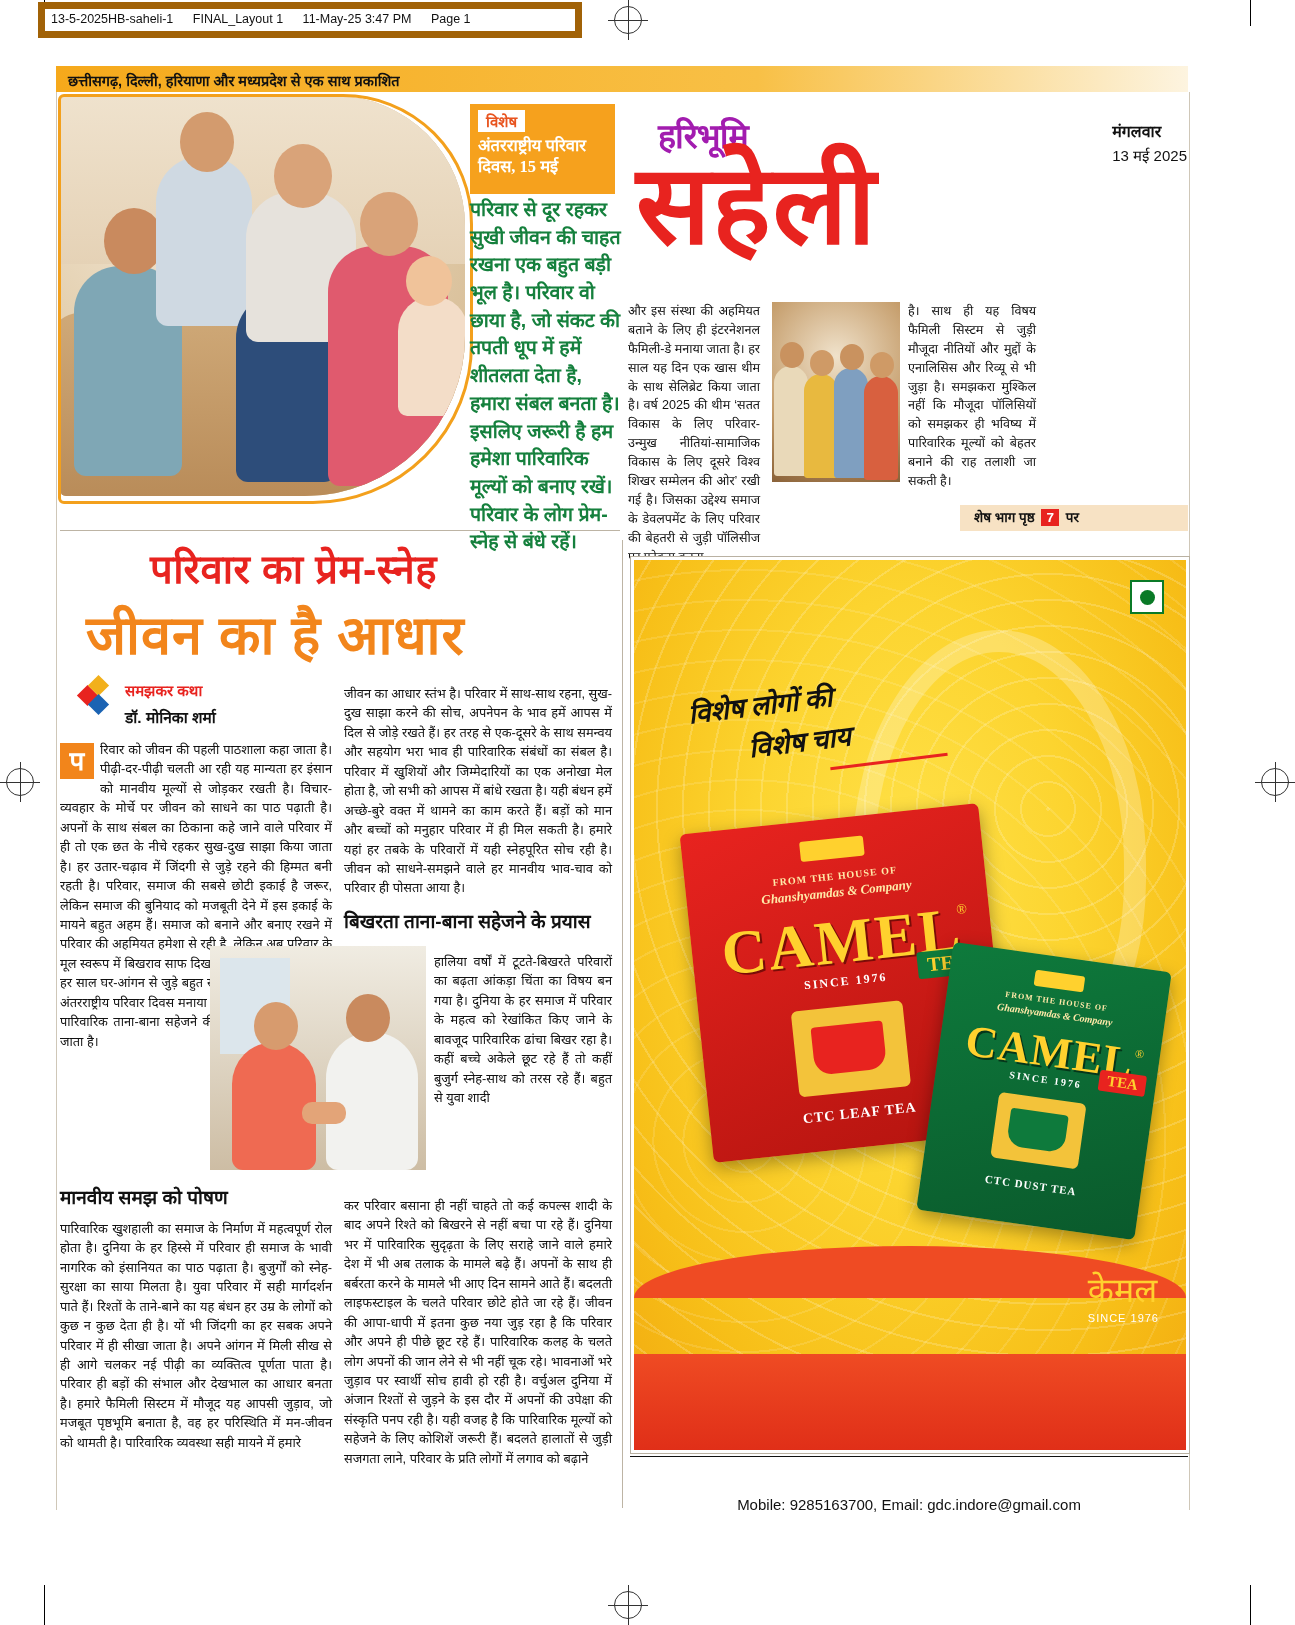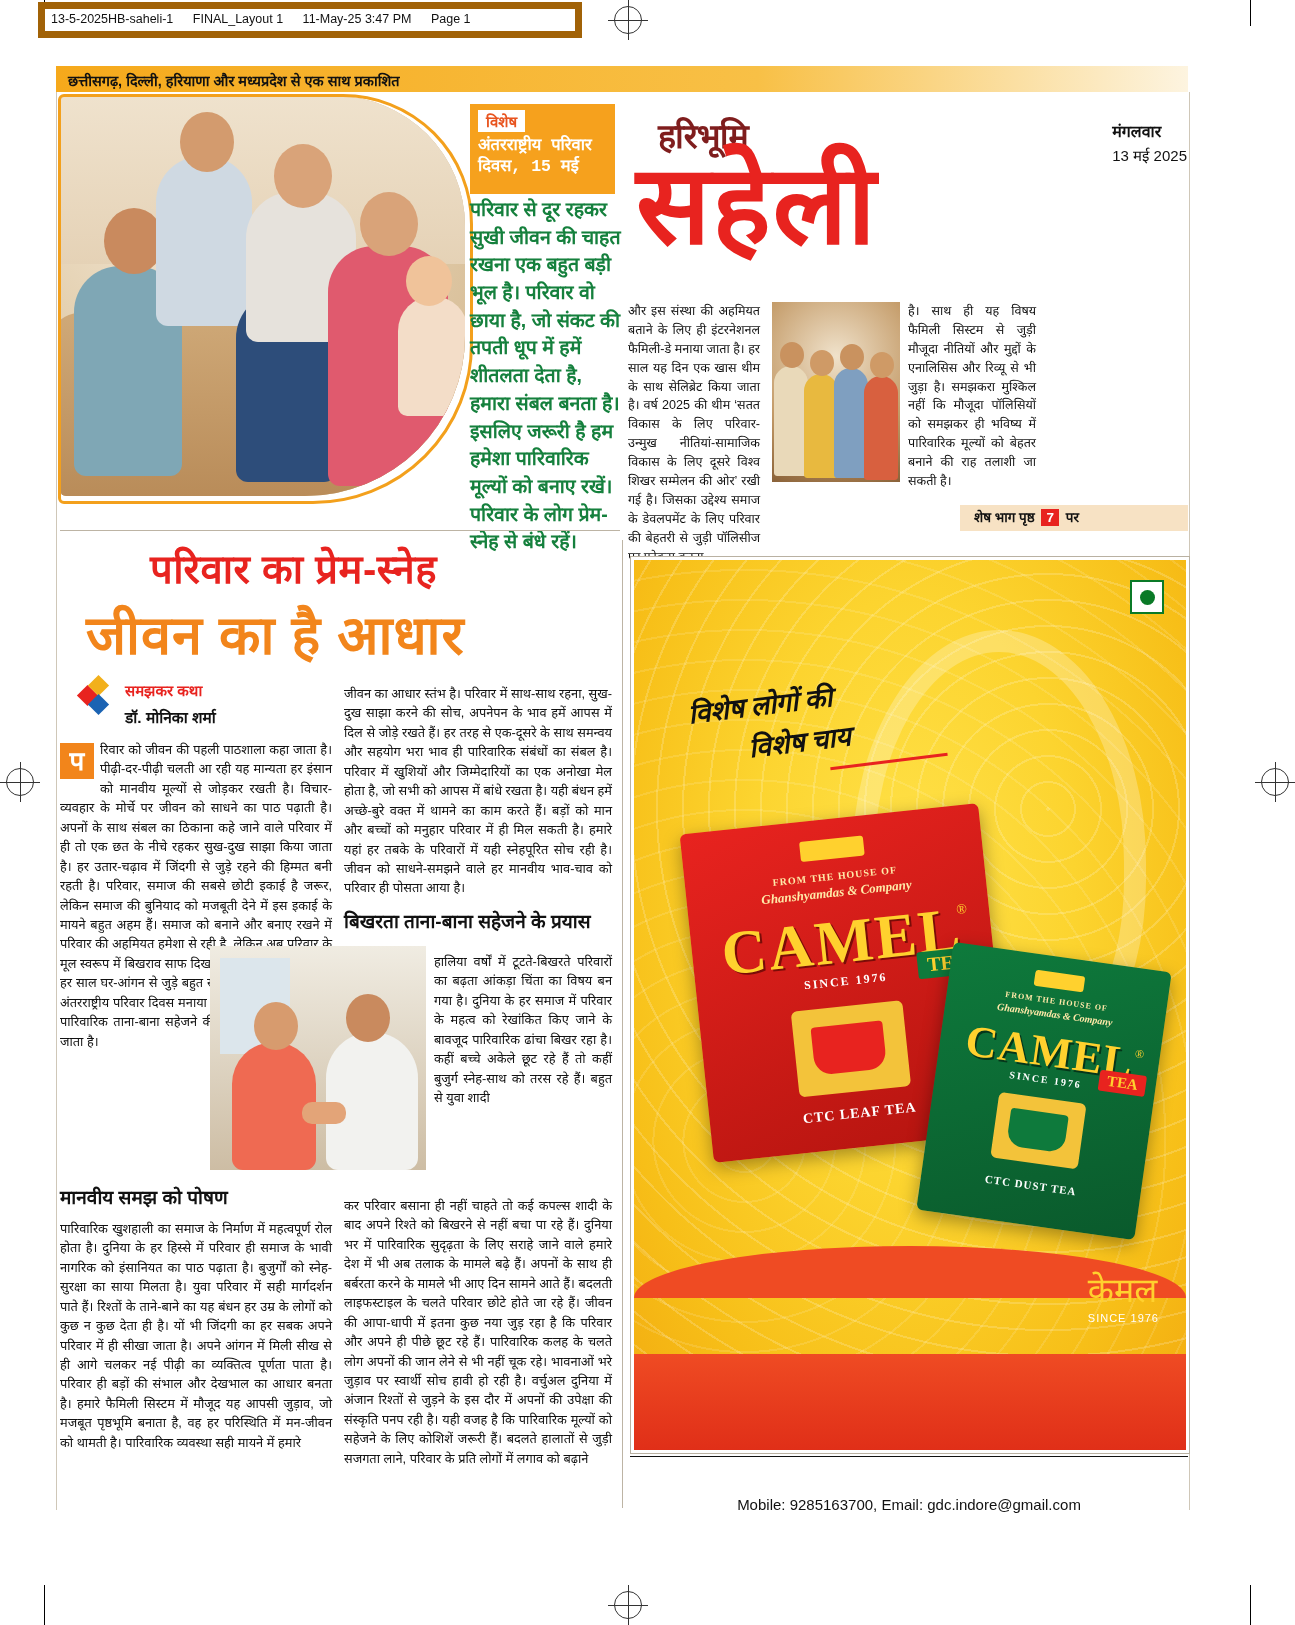--- a/index.html
+++ b/index.html
@@ -28,26 +28,26 @@
      radial-gradient(circle at 30% 22%, #f3e7d6 0%, #e3cfae 45%, #d2b58c 100%);}
   .hero .wall{position:absolute;left:0;top:0;width:100%;height:42%;background:linear-gradient(180deg,#efe2cd,#e5d2b6);}
   .hero .sofa{position:absolute;left:-4%;bottom:0;width:108%;height:46%;background:linear-gradient(180deg,#cfa978,#b98c59);border-radius:40px 40px 0 0;}
   .p-head{position:absolute;border-radius:50%;}
   .p-body{position:absolute;border-radius:46px 46px 12px 12px;}
   .hero-ring{position:absolute;left:58px;top:94px;width:409px;height:404px;border-radius:6px 130px 160px 6px;border:3px solid #f3a01c;pointer-events:none;}
 
   
   .special{position:absolute;left:470px;top:104px;width:145px;height:90px;background:#f6a11d;color:#fff;}
   .special .t1{font-family:"Liberation Sans",sans-serif;font-weight:bold;font-size:15px;background:#fff;color:#e8541f;display:inline-block;padding:1px 8px;margin:6px 8px 4px 8px;}
-  .special .t2{font-family:Liberation Mono, monospace;font-weight:bold;font-size:16.5px;line-height:1.25;padding:0 8px;color:#fff;}
+  .special .t2{font-family:Liberation Serif, serif;font-weight:bold;font-size:16.5px;line-height:1.25;padding:0 8px;color:#fff;}
 
   .lead-col{position:absolute;left:470px;top:196px;width:152px;font-family:"Liberation Sans",sans-serif;font-weight:bold;font-size:19.5px;line-height:1.42;color:#15803d;}
 
   
-  .hb-logo{position:absolute;left:658px;top:112px;font-family:"Liberation Sans",sans-serif;font-weight:bold;font-size:34px;color:#7f1d1d;letter-spacing:-1px;}
+  .hb-logo{position:absolute;left:658px;top:112px;font-family:"Liberation Sans",sans-serif;font-weight:bold;font-size:34px;color:#a21caf;letter-spacing:-1px;}
   .saheli{position:absolute;left:636px;top:150px;font-family:"Liberation Sans",sans-serif;font-weight:bold;font-size:110px;line-height:1;color:#e8231f;letter-spacing:2px;}
   .dateblk{position:absolute;right:108px;top:120px;text-align:left;font-family:"Liberation Sans",sans-serif;}
   .dateblk .d1{font-size:16px;font-weight:bold;color:#111;}
   .dateblk .d2{font-size:15px;color:#111;margin-top:3px;}
 
   
   .tr-col{position:absolute;font-family:"Liberation Sans",sans-serif;font-size:12.6px;line-height:1.5;text-align:justify;color:#111;}
   .tr1{left:628px;top:302px;width:132px;}
   .tr2{left:908px;top:302px;width:128px;}
   .tr3{left:628px;top:468px;width:410px;}

